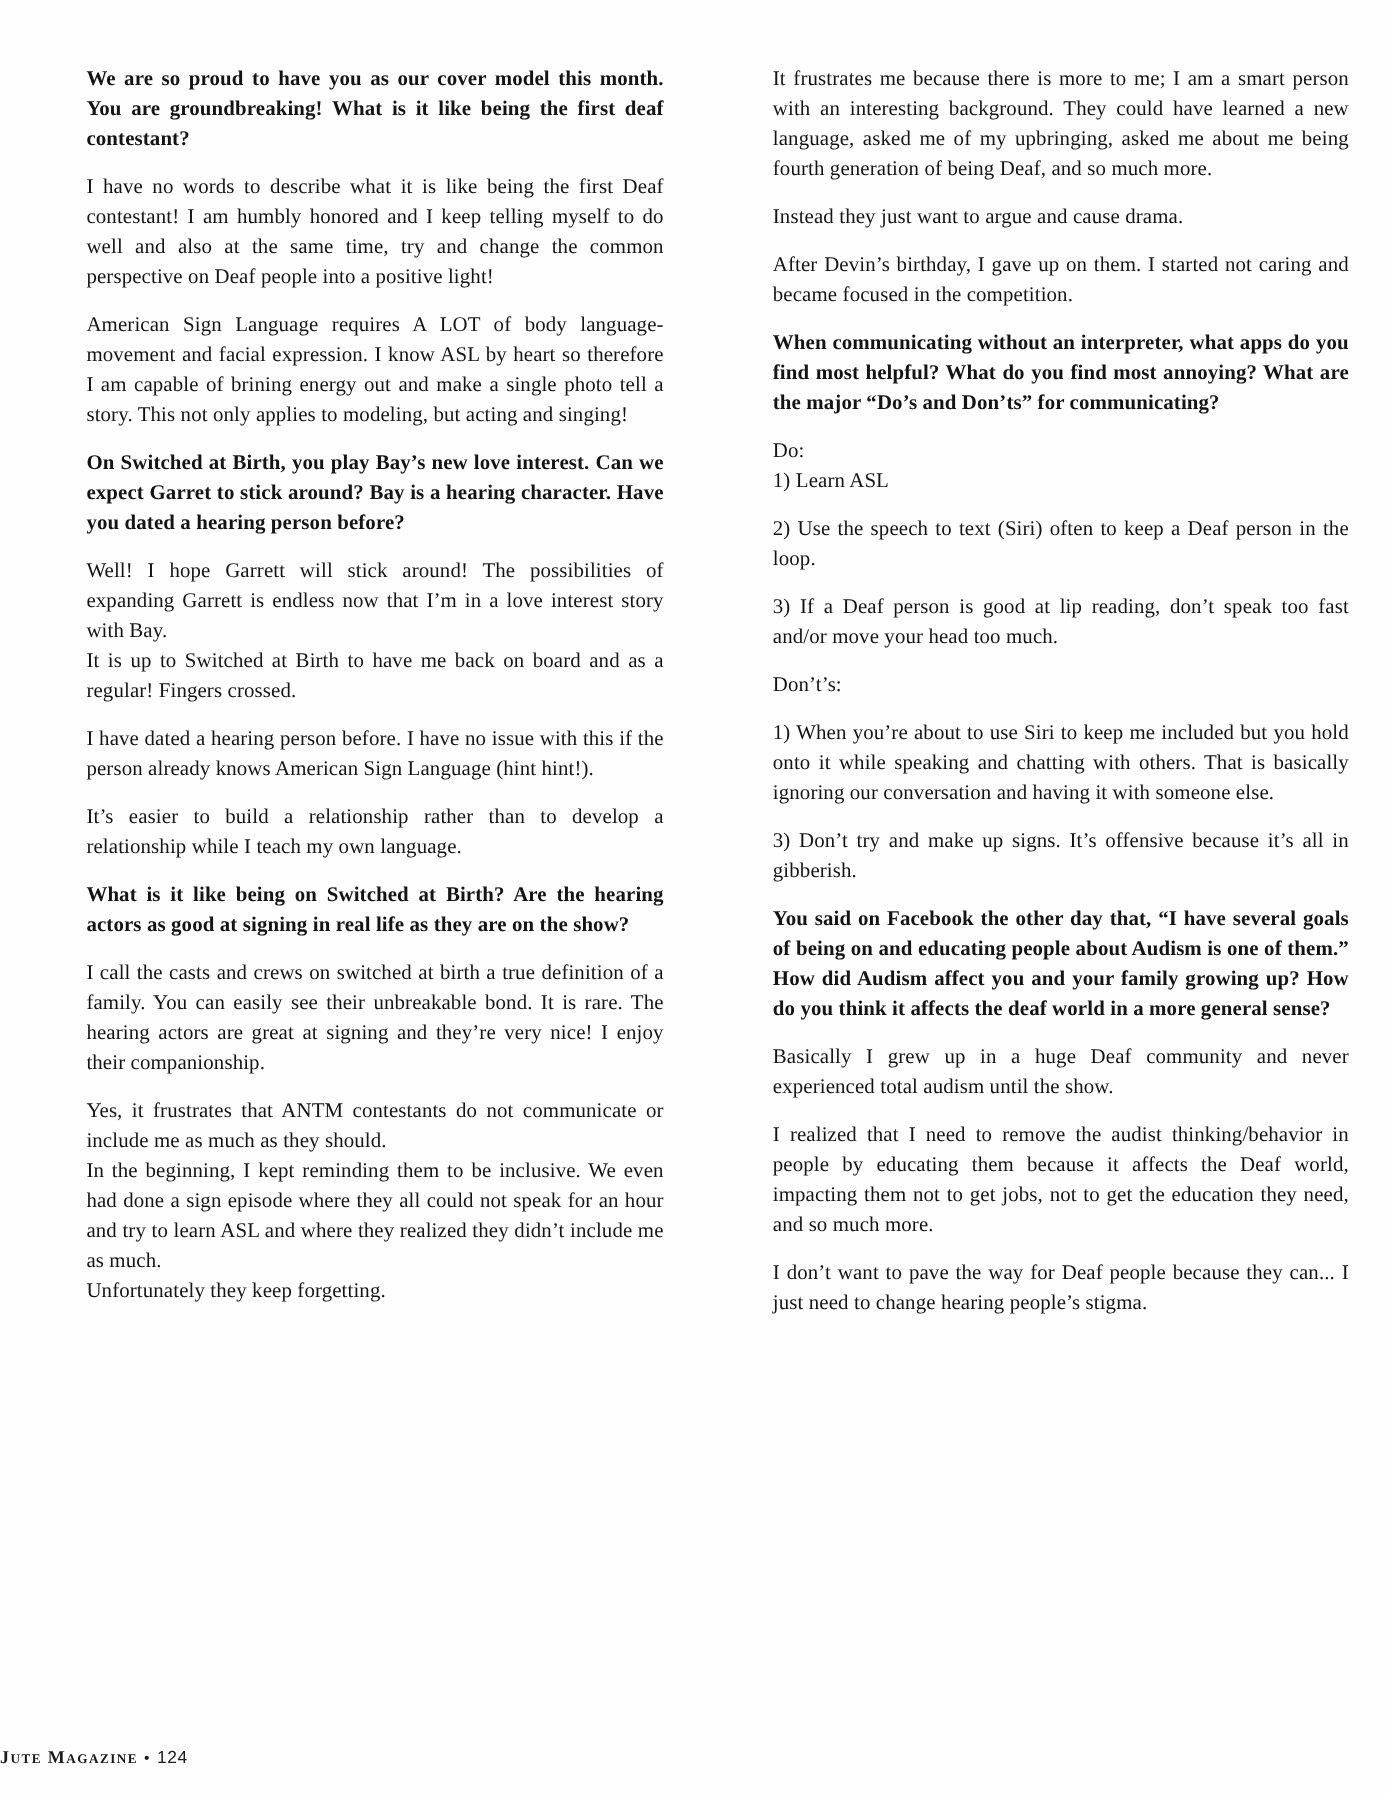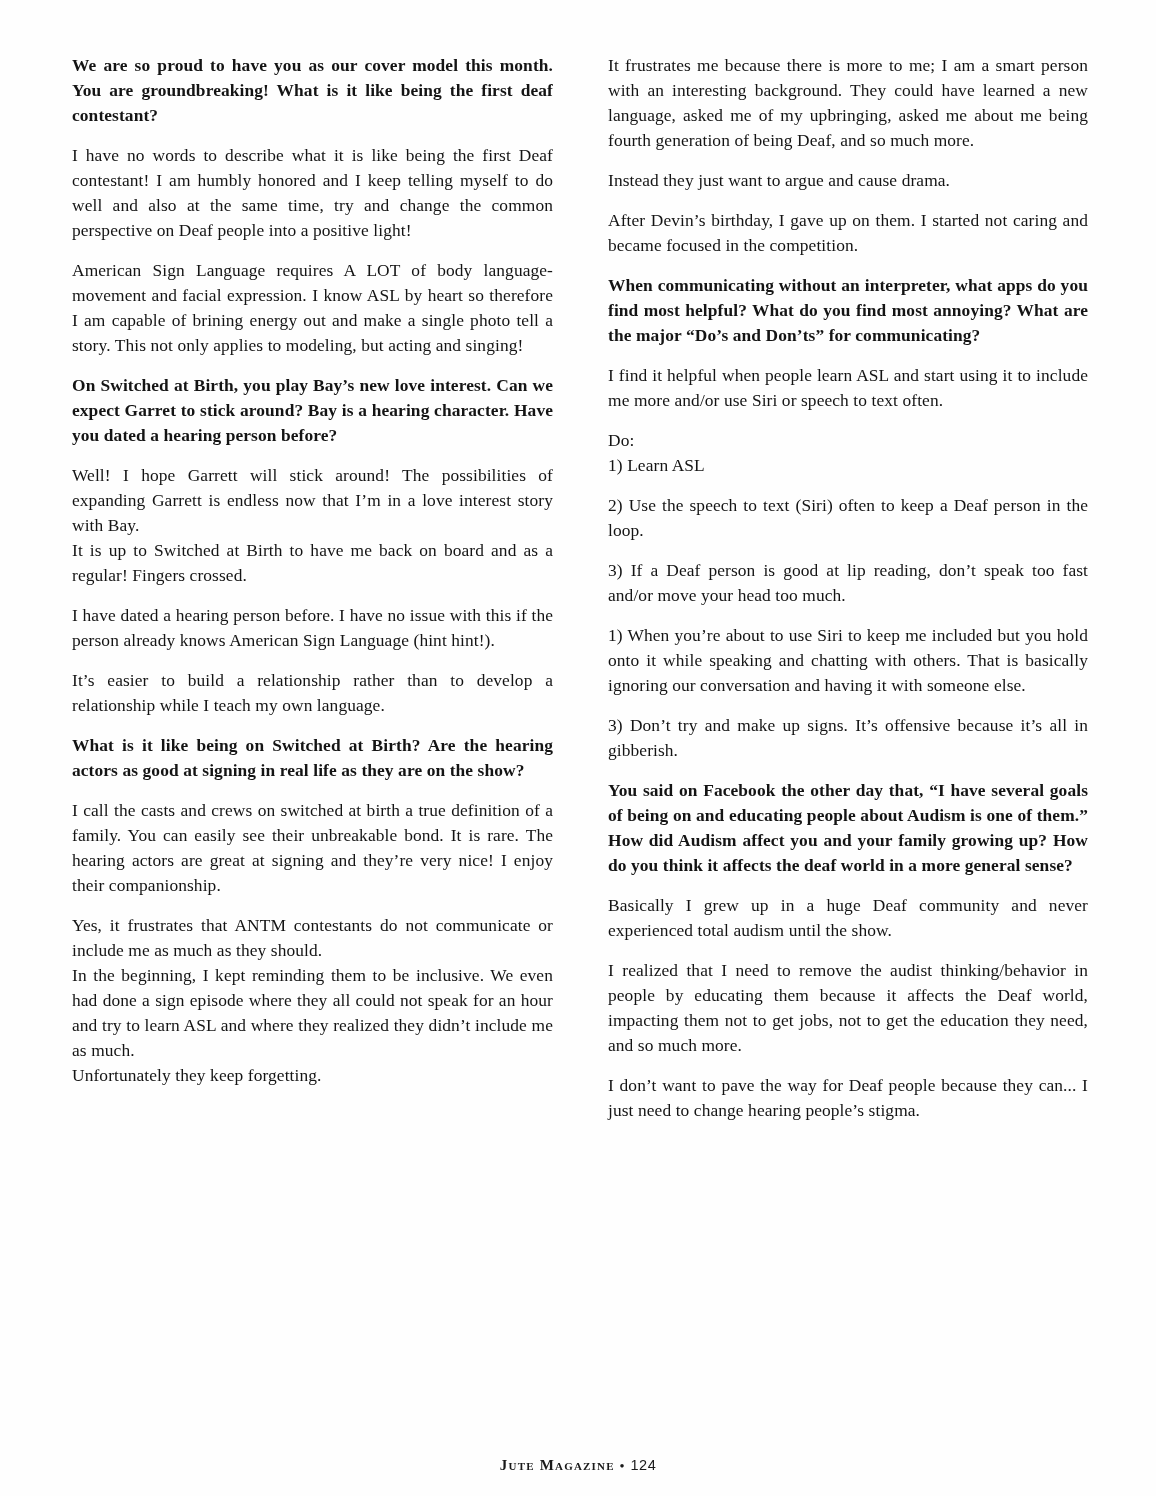--- a/index.html
+++ b/index.html
@@ -21,40 +21,40 @@
     gap: 55px;
     padding: 53px 92px 0 72px;
   }
   .column {
     flex: 0 0 481px;
     width: 481px;
   }
   .column.right {
     flex-basis: 480px;
     width: 480px;
+    margin-left: 36px;
   }
   .para {
     margin: 0 0 15px 0;
     font-size: 17.4px;
     line-height: 25px;
     text-align: justify;
     letter-spacing: 0.1px;
   }
   .para.question {
     font-weight: bold;
   }
   .para.gap-before {
     margin-top: 38px;
   }
   .footer {
     position: absolute;
     left: 0;
     right: 0;
     bottom: 22px;
-    text-align: center;
     font-size: 15px;
     font-weight: bold;
     font-variant: small-caps;
     letter-spacing: 1.2px;
     color: #1a1a1a;
   }
   .footer .sep {
     display: inline-block;
     margin: 0 5px;
     font-variant: normal;
@@ -83,24 +83,24 @@
         <p class="para answer">It’s easier to build a relationship rather than to develop a relationship while I teach my own language.</p>
         <p class="para question">What is it like being on Switched at Birth? Are the hearing actors as good at signing in real life as they are on the show?</p>
         <p class="para answer">I call the casts and crews on switched at birth a true definition of a family. You can easily see their unbreakable bond. It is rare. The hearing actors are great at signing and they’re very nice! I enjoy their companionship.</p>
         <p class="para answer">Yes, it frustrates that ANTM contestants do not communicate or include me as much as they should.<br>In the beginning, I kept reminding them to be inclusive. We even had done a sign episode where they all could not speak for an hour and try to learn ASL and where they realized they didn’t include me as much.<br>Unfortunately they keep forgetting.</p>
       </div>
     <div class="column right">
         <p class="para answer">It frustrates me because there is more to me; I am a smart person with an interesting background. They could have learned a new language, asked me of my upbringing, asked me about me being fourth generation of being Deaf, and so much more.</p>
         <p class="para answer">Instead they just want to argue and cause drama.</p>
         <p class="para answer">After Devin’s birthday, I gave up on them. I started not caring and became focused in the competition.</p>
         <p class="para question">When communicating without an interpreter, what apps do you find most helpful? What do you find most annoying? What are the major “Do’s and Don’ts” for communicating?</p>
-        <p class="para answer">I find it helpful when people learn ASL and start using it to include me more and/or use Siri or speech to text often.</p>
         <p class="para answer">Do:<br>1) Learn ASL</p>
         <p class="para answer">2) Use the speech to text (Siri) often to keep a Deaf person in the loop.</p>
         <p class="para answer">3) If a Deaf person is good at lip reading, don’t speak too fast and/or move your head too much.</p>
+        <p class="para answer">Don’t’s:</p>
         <p class="para answer">1) When you’re about to use Siri to keep me included but you hold onto it while speaking and chatting with others. That is basically ignoring our conversation and having it with someone else.</p>
         <p class="para answer">3) Don’t try and make up signs. It’s offensive because it’s all in gibberish.</p>
         <p class="para question">You said on Facebook the other day that, “I have several goals of being on and educating people about Audism is one of them.” How did Audism affect you and your family growing up? How do you think it affects the deaf world in a more general sense?</p>
         <p class="para answer">Basically I grew up in a huge Deaf community and never experienced total audism until the show.</p>
         <p class="para answer">I realized that I need to remove the audist thinking/behavior in people by educating them because it affects the Deaf world, impacting them not to get jobs, not to get the education they need, and so much more.</p>
         <p class="para answer">I don’t want to pave the way for Deaf people because they can... I just need to change hearing people’s stigma.</p>
       </div>
   </div>
 
   <div class="footer">

